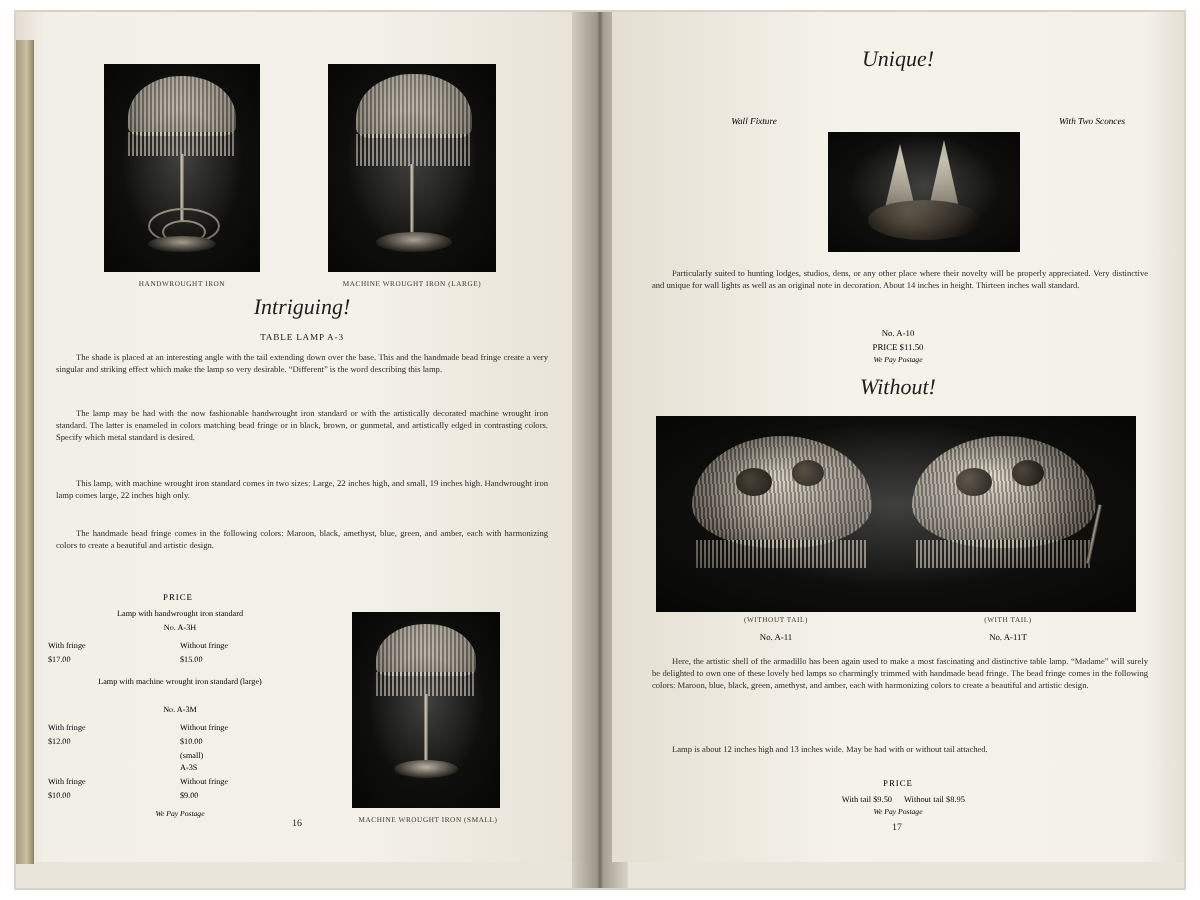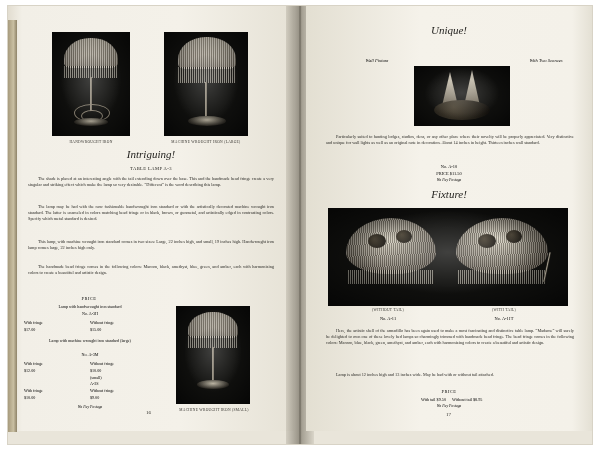--- a/index.html
+++ b/index.html
@@ -250,21 +250,21 @@
       </div>
       <div style="position:absolute; left:36px; top:52px; width:70px; font-size:4.6px; font-style:italic; text-align:center;">Wall Fixture</div>
       <div style="position:absolute; left:202px; top:52px; width:76px; font-size:4.6px; font-style:italic; text-align:center;">With Two Sconces</div>
 
       <div class="col" style="left:20px; top:128px; width:248px; text-indent:10px;">Particularly suited to hunting lodges, studios, dens, or any other place where their novelty will be properly appreciated.  Very distinctive and unique for wall lights as well as an original note in decoration.  About 14 inches in height.  Thirteen inches wall standard.</div>
 
       <div style="position:absolute; left:0; top:158px; width:286px; font-size:4.4px; text-align:center;">No. A-10</div>
       <div style="position:absolute; left:0; top:165px; width:286px; font-size:4.4px; text-align:center;">PRICE $11.50</div>
       <div style="position:absolute; left:0; top:172px; width:286px; font-size:3.8px; text-align:center; font-style:italic;">We Pay Postage</div>
 
-      <div class="hdr-script" style="position:absolute; left:0; top:182px; width:286px;">Fixture!</div>
+      <div class="hdr-script" style="position:absolute; left:0; top:182px; width:286px;">Without!</div>
 
       <div class="photo" style="left:22px; top:202px; width:240px; height:98px;">
         <div class="scallop" style="left:18px; top:10px; width:90px; height:56px;"></div>
         <div class="blob" style="left:40px; top:26px; width:18px; height:14px;"></div>
         <div class="blob" style="left:68px; top:22px; width:16px; height:13px;"></div>
         <div class="fringe" style="left:20px; top:62px; width:86px; height:14px;"></div>
         <div class="scallop" style="left:128px; top:10px; width:92px; height:56px;"></div>
         <div class="blob" style="left:150px; top:26px; width:18px; height:14px;"></div>
         <div class="blob" style="left:178px; top:22px; width:16px; height:13px;"></div>
         <div class="fringe" style="left:130px; top:62px; width:88px; height:14px;"></div>

